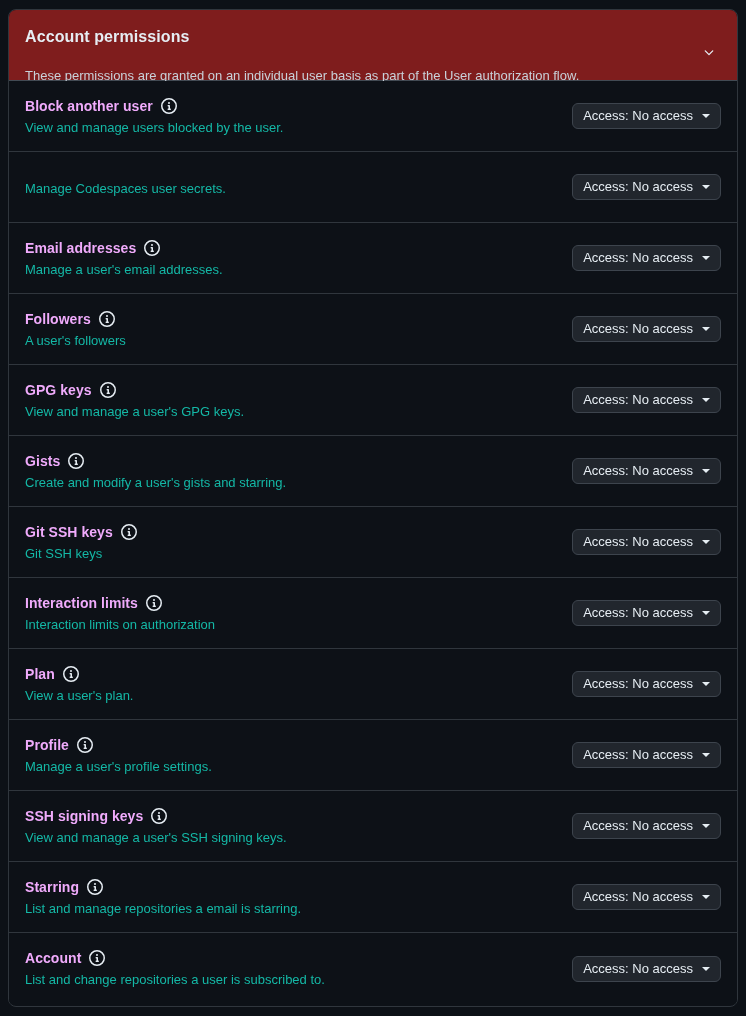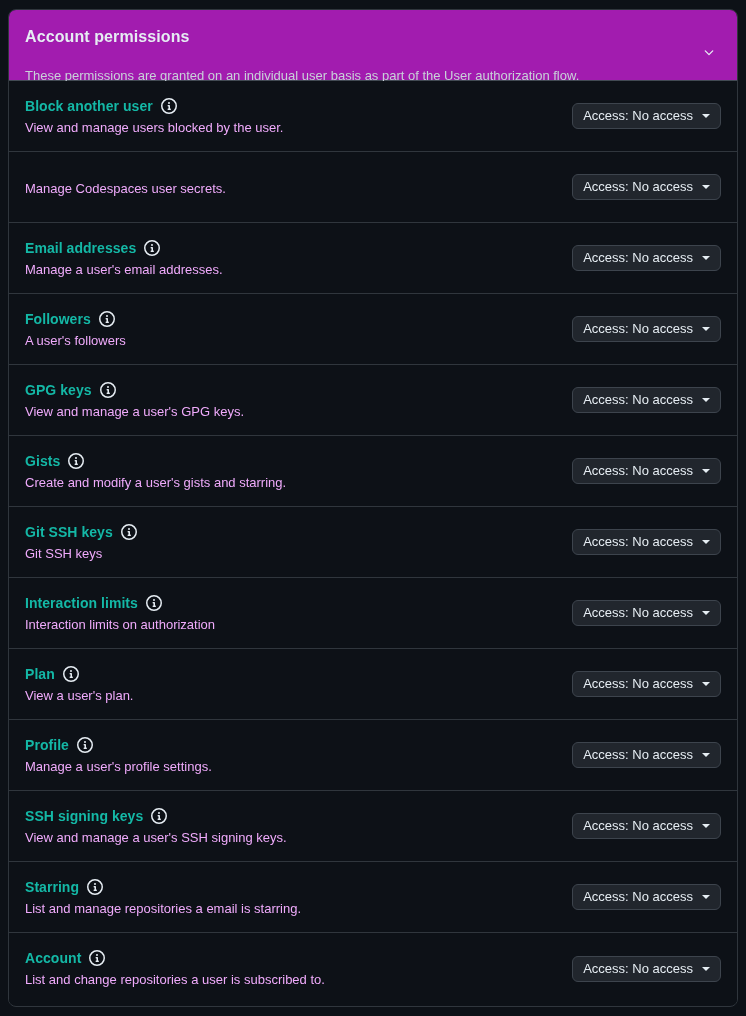--- a/index.html
+++ b/index.html
@@ -22,21 +22,21 @@
     border: 1px solid #30363d;
     border-radius: 8px;
     overflow: hidden;
   }
 
   
   .panel-header {
     position: relative;
     height: 71px;
     padding: 16px;
-    background: #a21caf;
+    background: #7f1d1d;
     border-bottom: 1px solid #424a53;
   }
 
   .panel-header .title {
     font-size: 16px;
     font-weight: bold;
     color: #e6edf3;
     line-height: 21px;
     letter-spacing: 0.1px;
   }
@@ -83,41 +83,41 @@
   .perm-title-line {
     display: flex;
     align-items: center;
     gap: 8px;
     height: 20px;
   }
 
   .perm-title {
     font-size: 14px;
     font-weight: bold;
-    color: #14b8a6;
+    color: #f0abfc;
     line-height: 20px;
     letter-spacing: 0.05px;
     white-space: nowrap;
   }
 
   .info-icon {
     display: inline-flex;
     align-items: center;
     justify-content: center;
     width: 16px;
     height: 16px;
     flex: none;
     cursor: pointer;
   }
   .info-icon svg { display: block; }
 
   .perm-desc {
     margin-top: 3px;
     font-size: 13px;
-    color: #f0abfc;
+    color: #14b8a6;
     line-height: 18px;
     white-space: nowrap;
   }
 
   
   .access-btn {
     display: inline-flex;
     align-items: center;
     gap: 8px;
     height: 26px;

